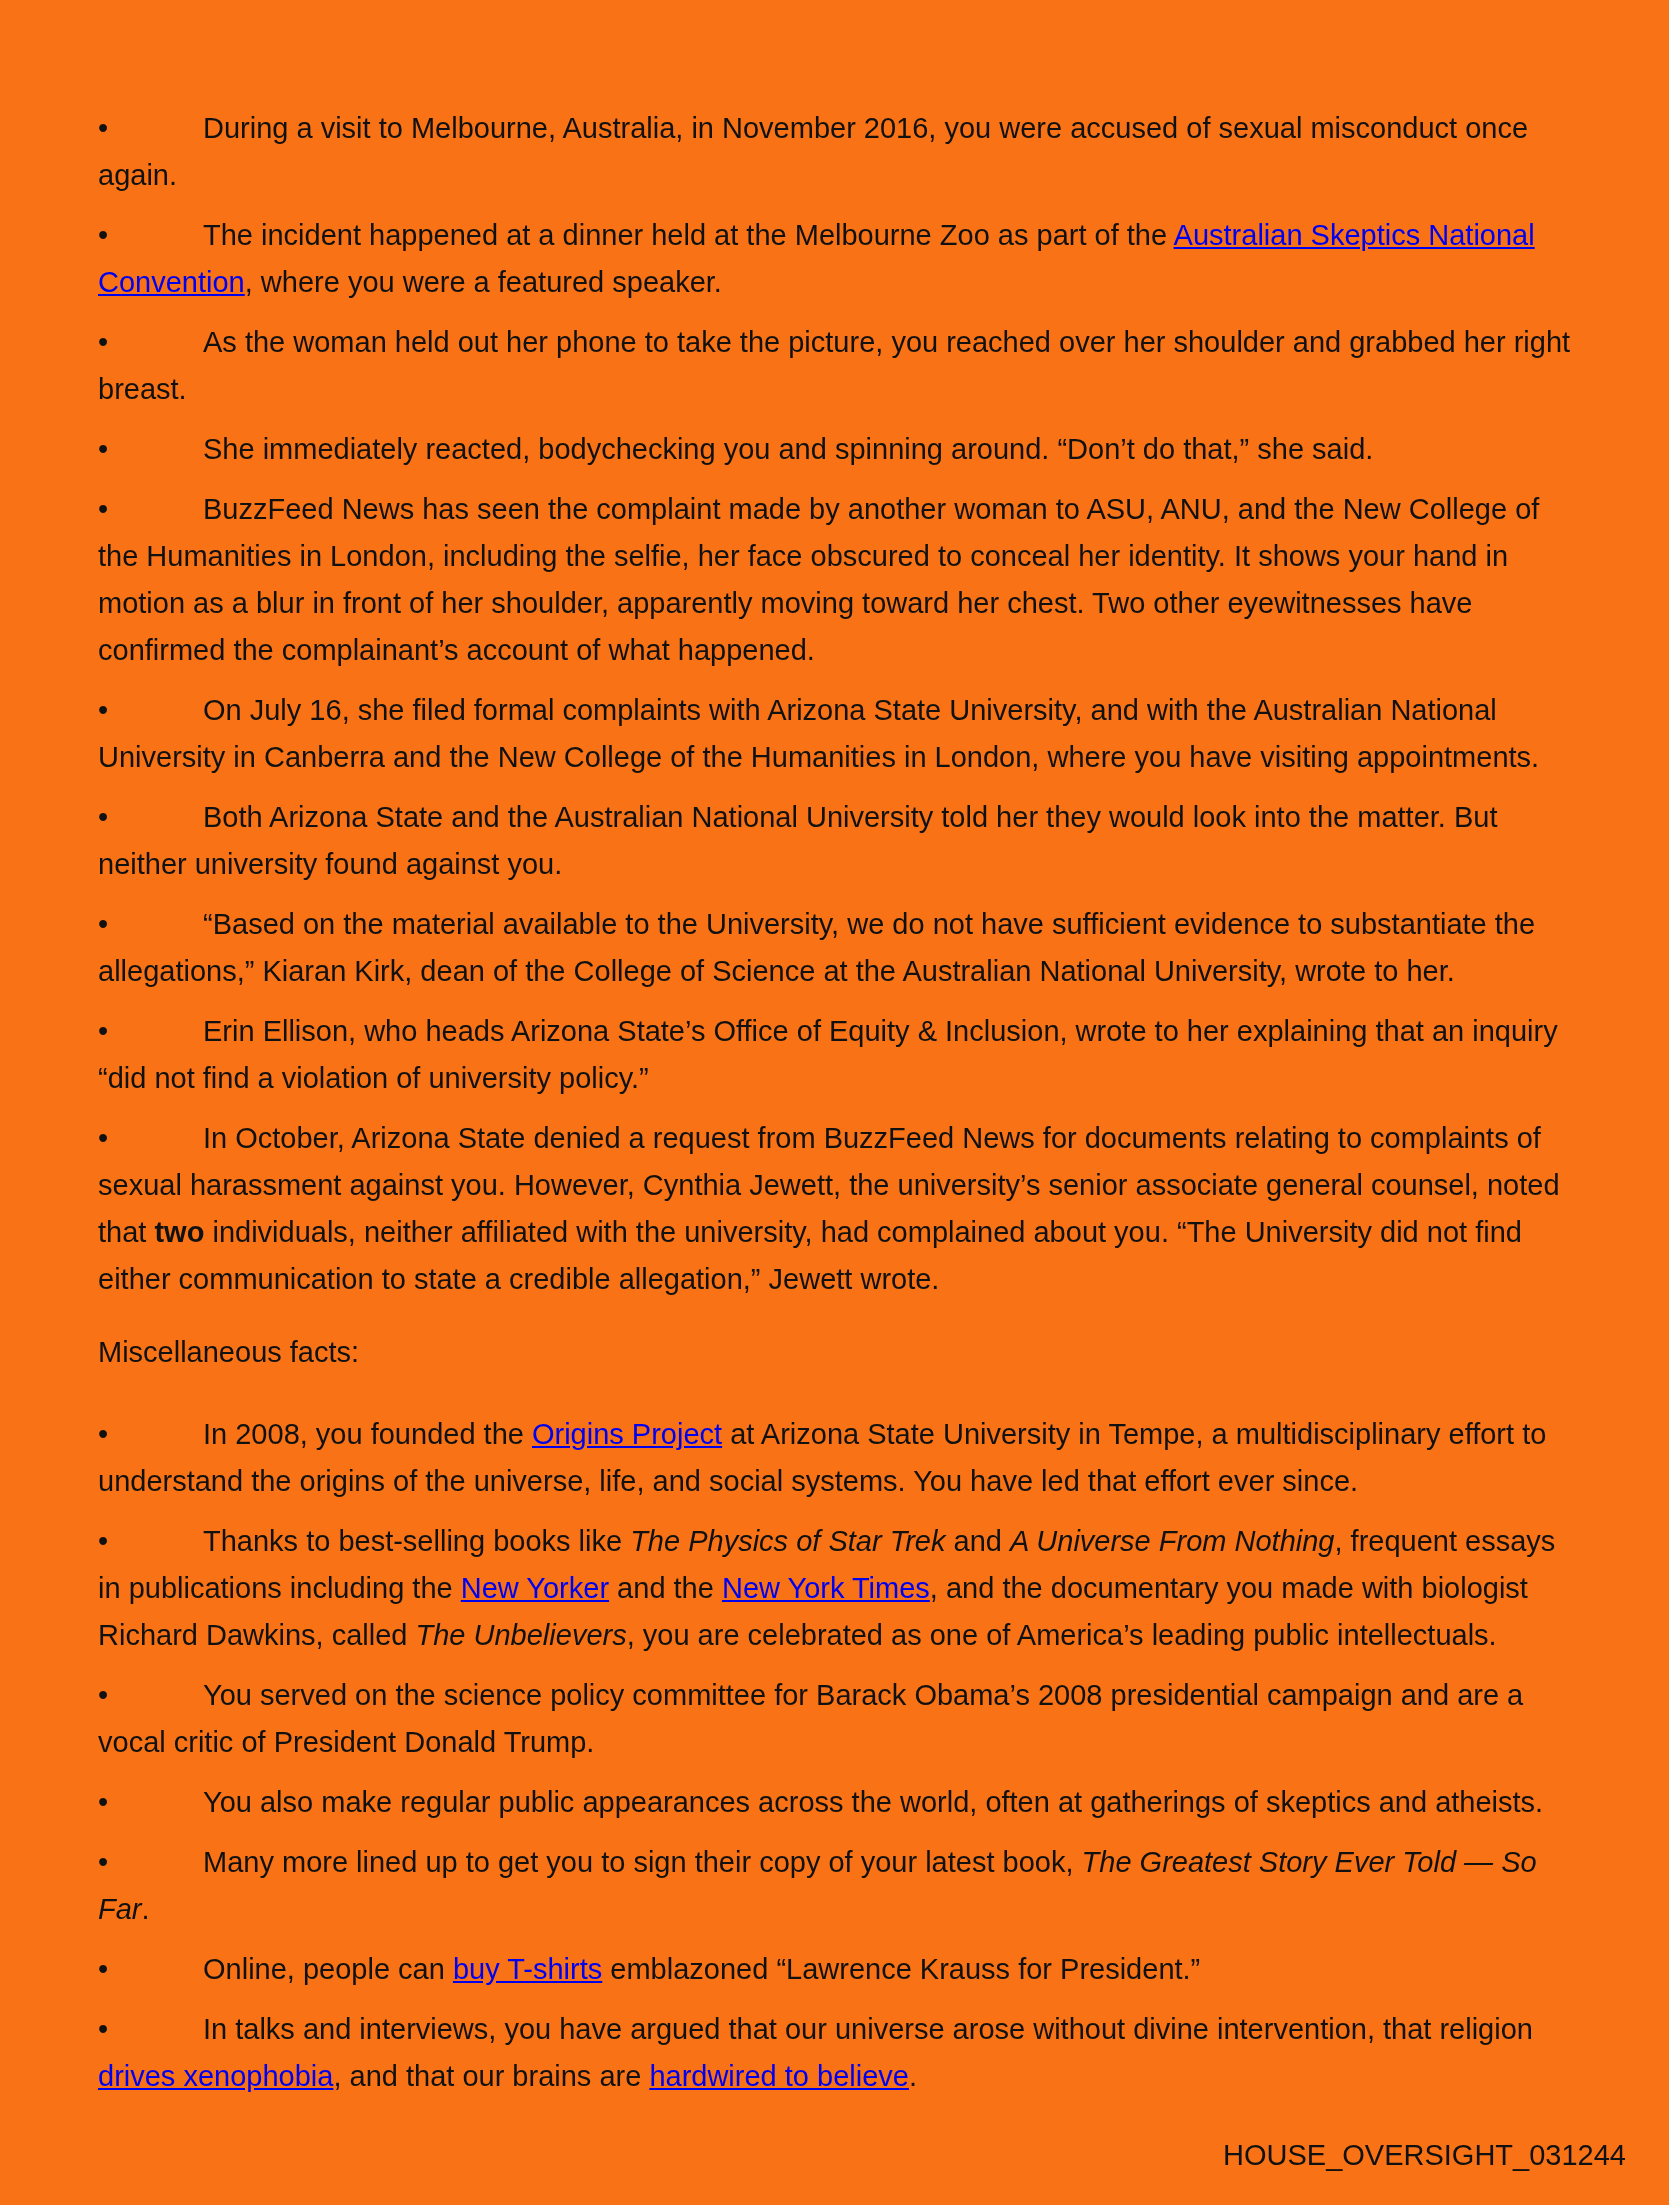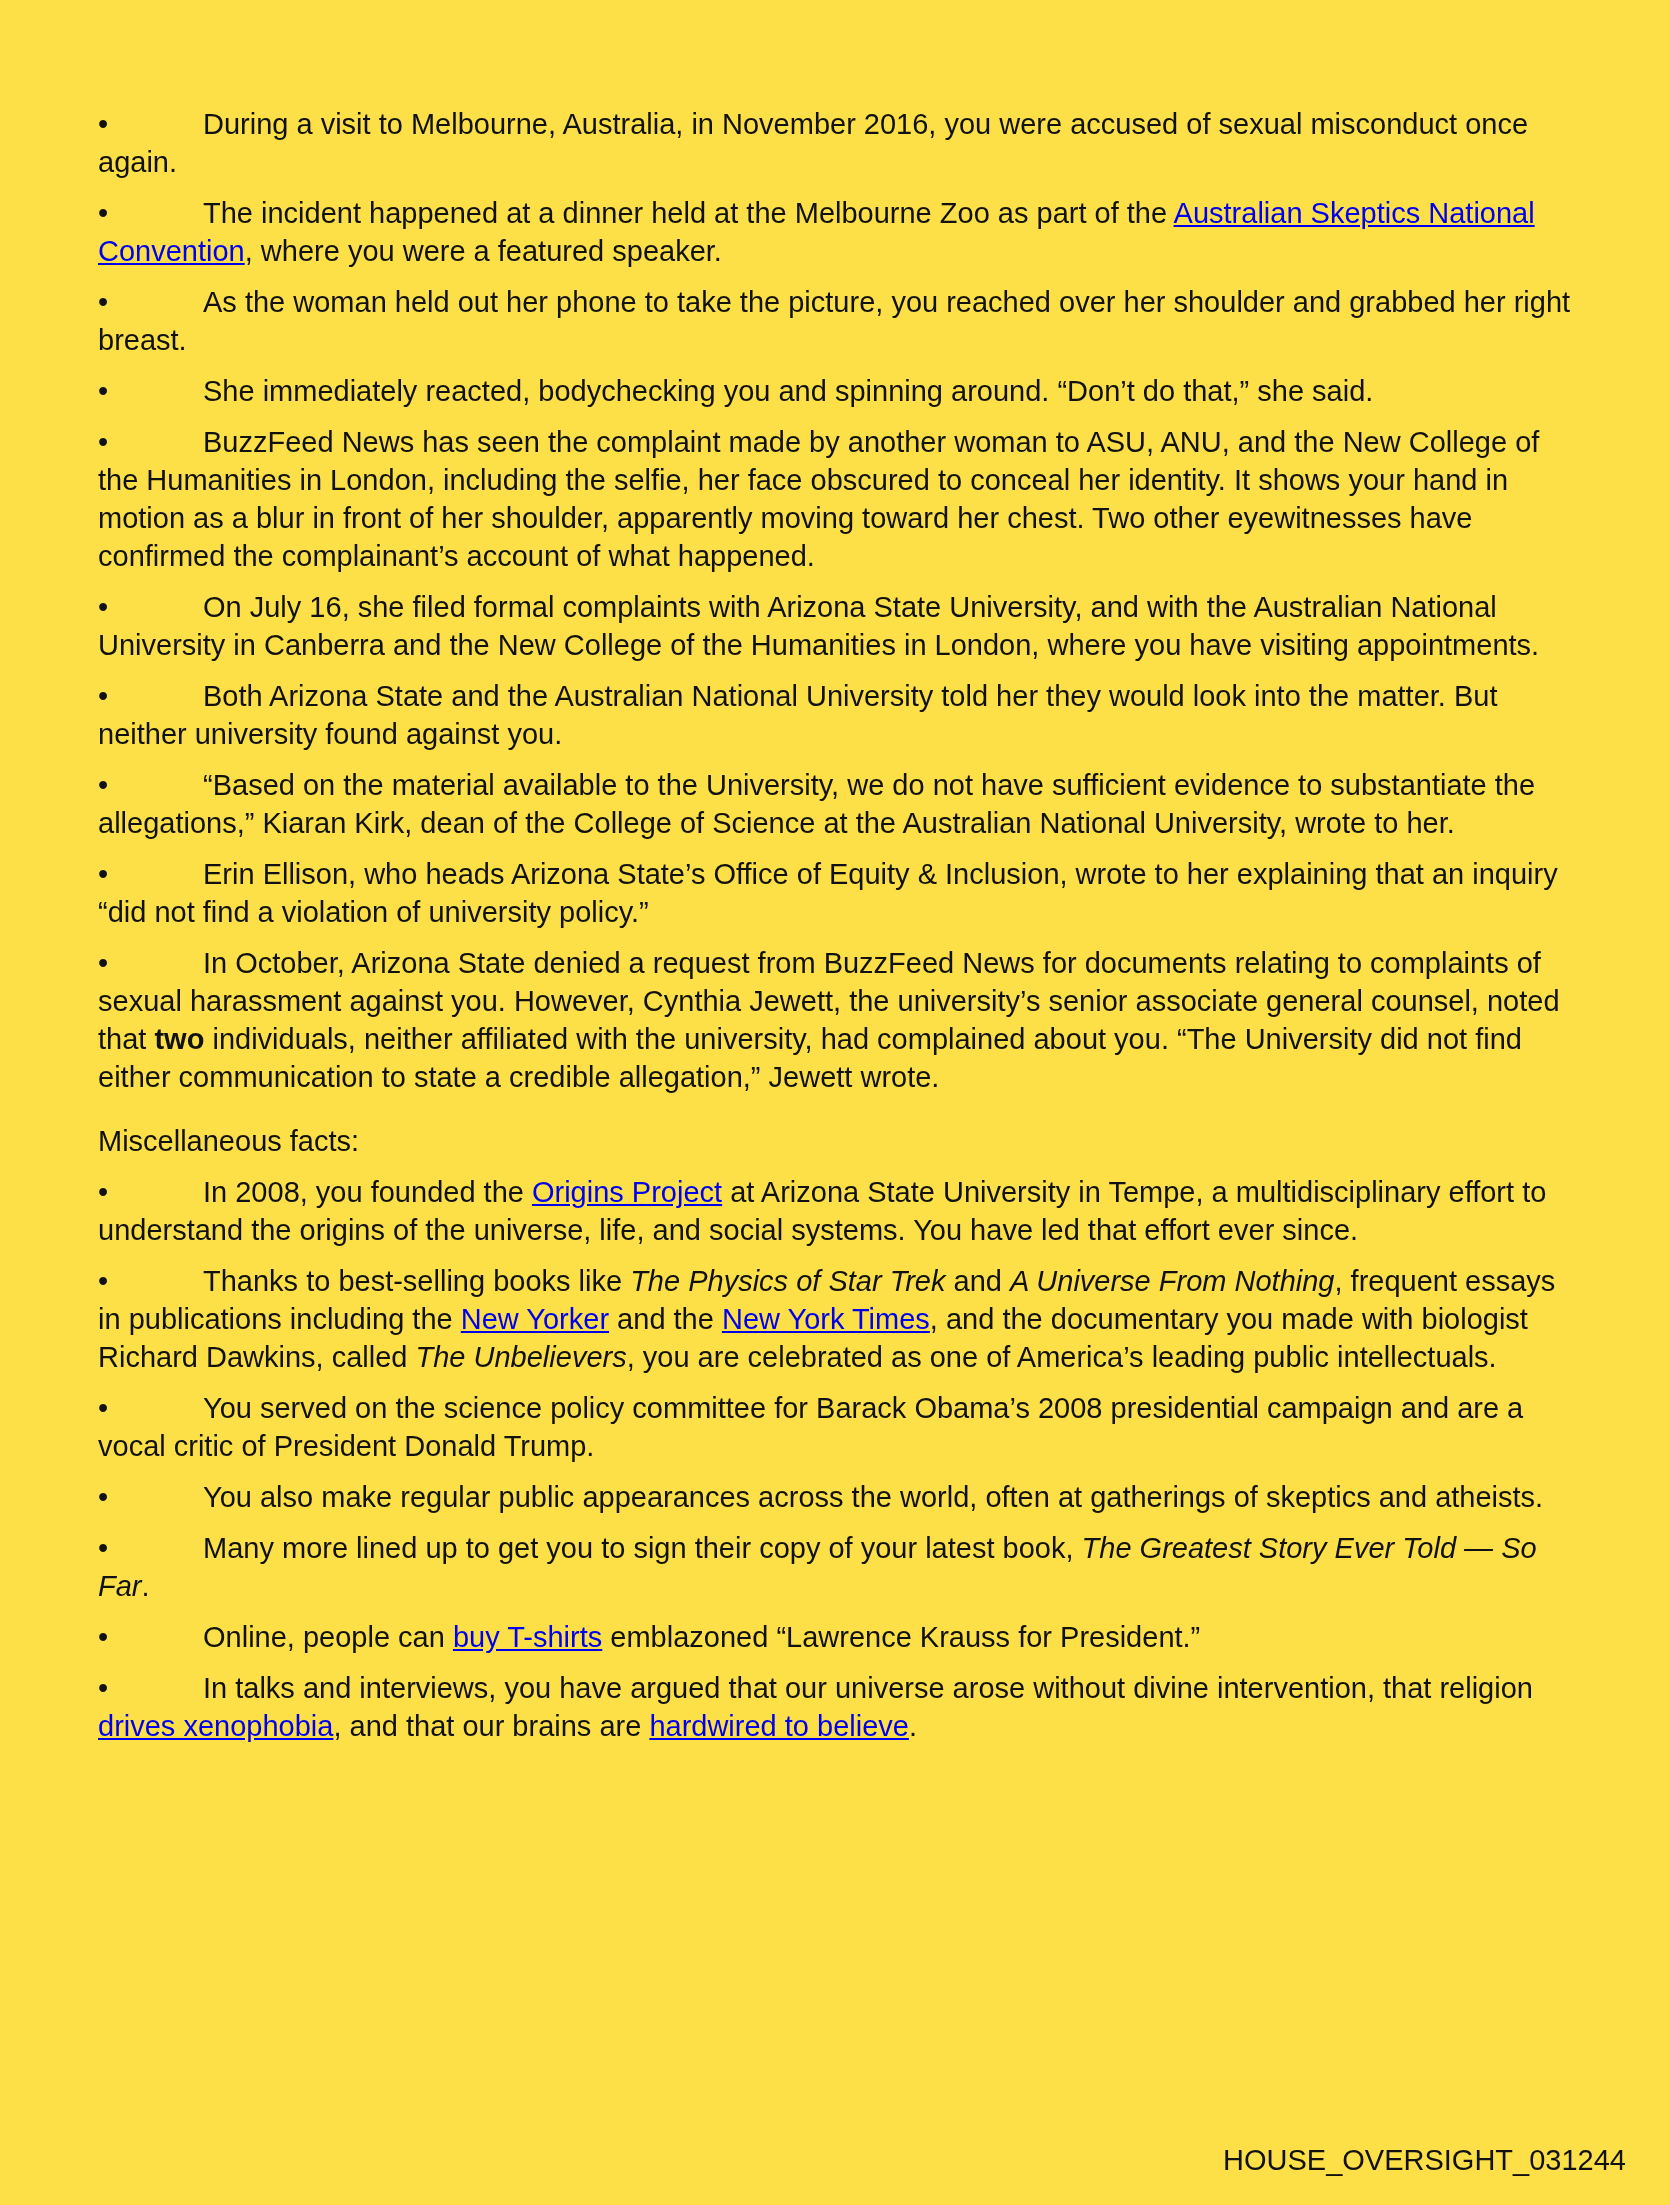--- a/index.html
+++ b/index.html
@@ -4,39 +4,39 @@
 <style>
   html, body {
     margin: 0;
     padding: 0;
     background: #ffffff;
   }
   .page {
     position: relative;
     width: 1669px;
     height: 2205px;
-    background: #fde047;
+    background: #f97316;
     font-family: "Liberation Sans", "DejaVu Sans", sans-serif;
     font-size: 29px;
-    line-height: 38px;
+    line-height: 47px;
     color: #111111;
     overflow: hidden;
   }
   .doc-body {
     position: absolute;
     top: 105px;
     left: 98px;
     width: 1479px;
   }
   p.para {
     margin: 0 0 13px 0;
     text-align: left;
   }
   p.heading {
-    margin: 26px 0 13px 0;
+    margin: 26px 0 35px 0;
   }
   .marker {
     display: inline-block;
     width: 105px;
     vertical-align: baseline;
   }
   .run { }
   .run-bold { font-weight: bold; text-align: center; }
   .run-italic { font-style: italic; }
   a.run-link {

